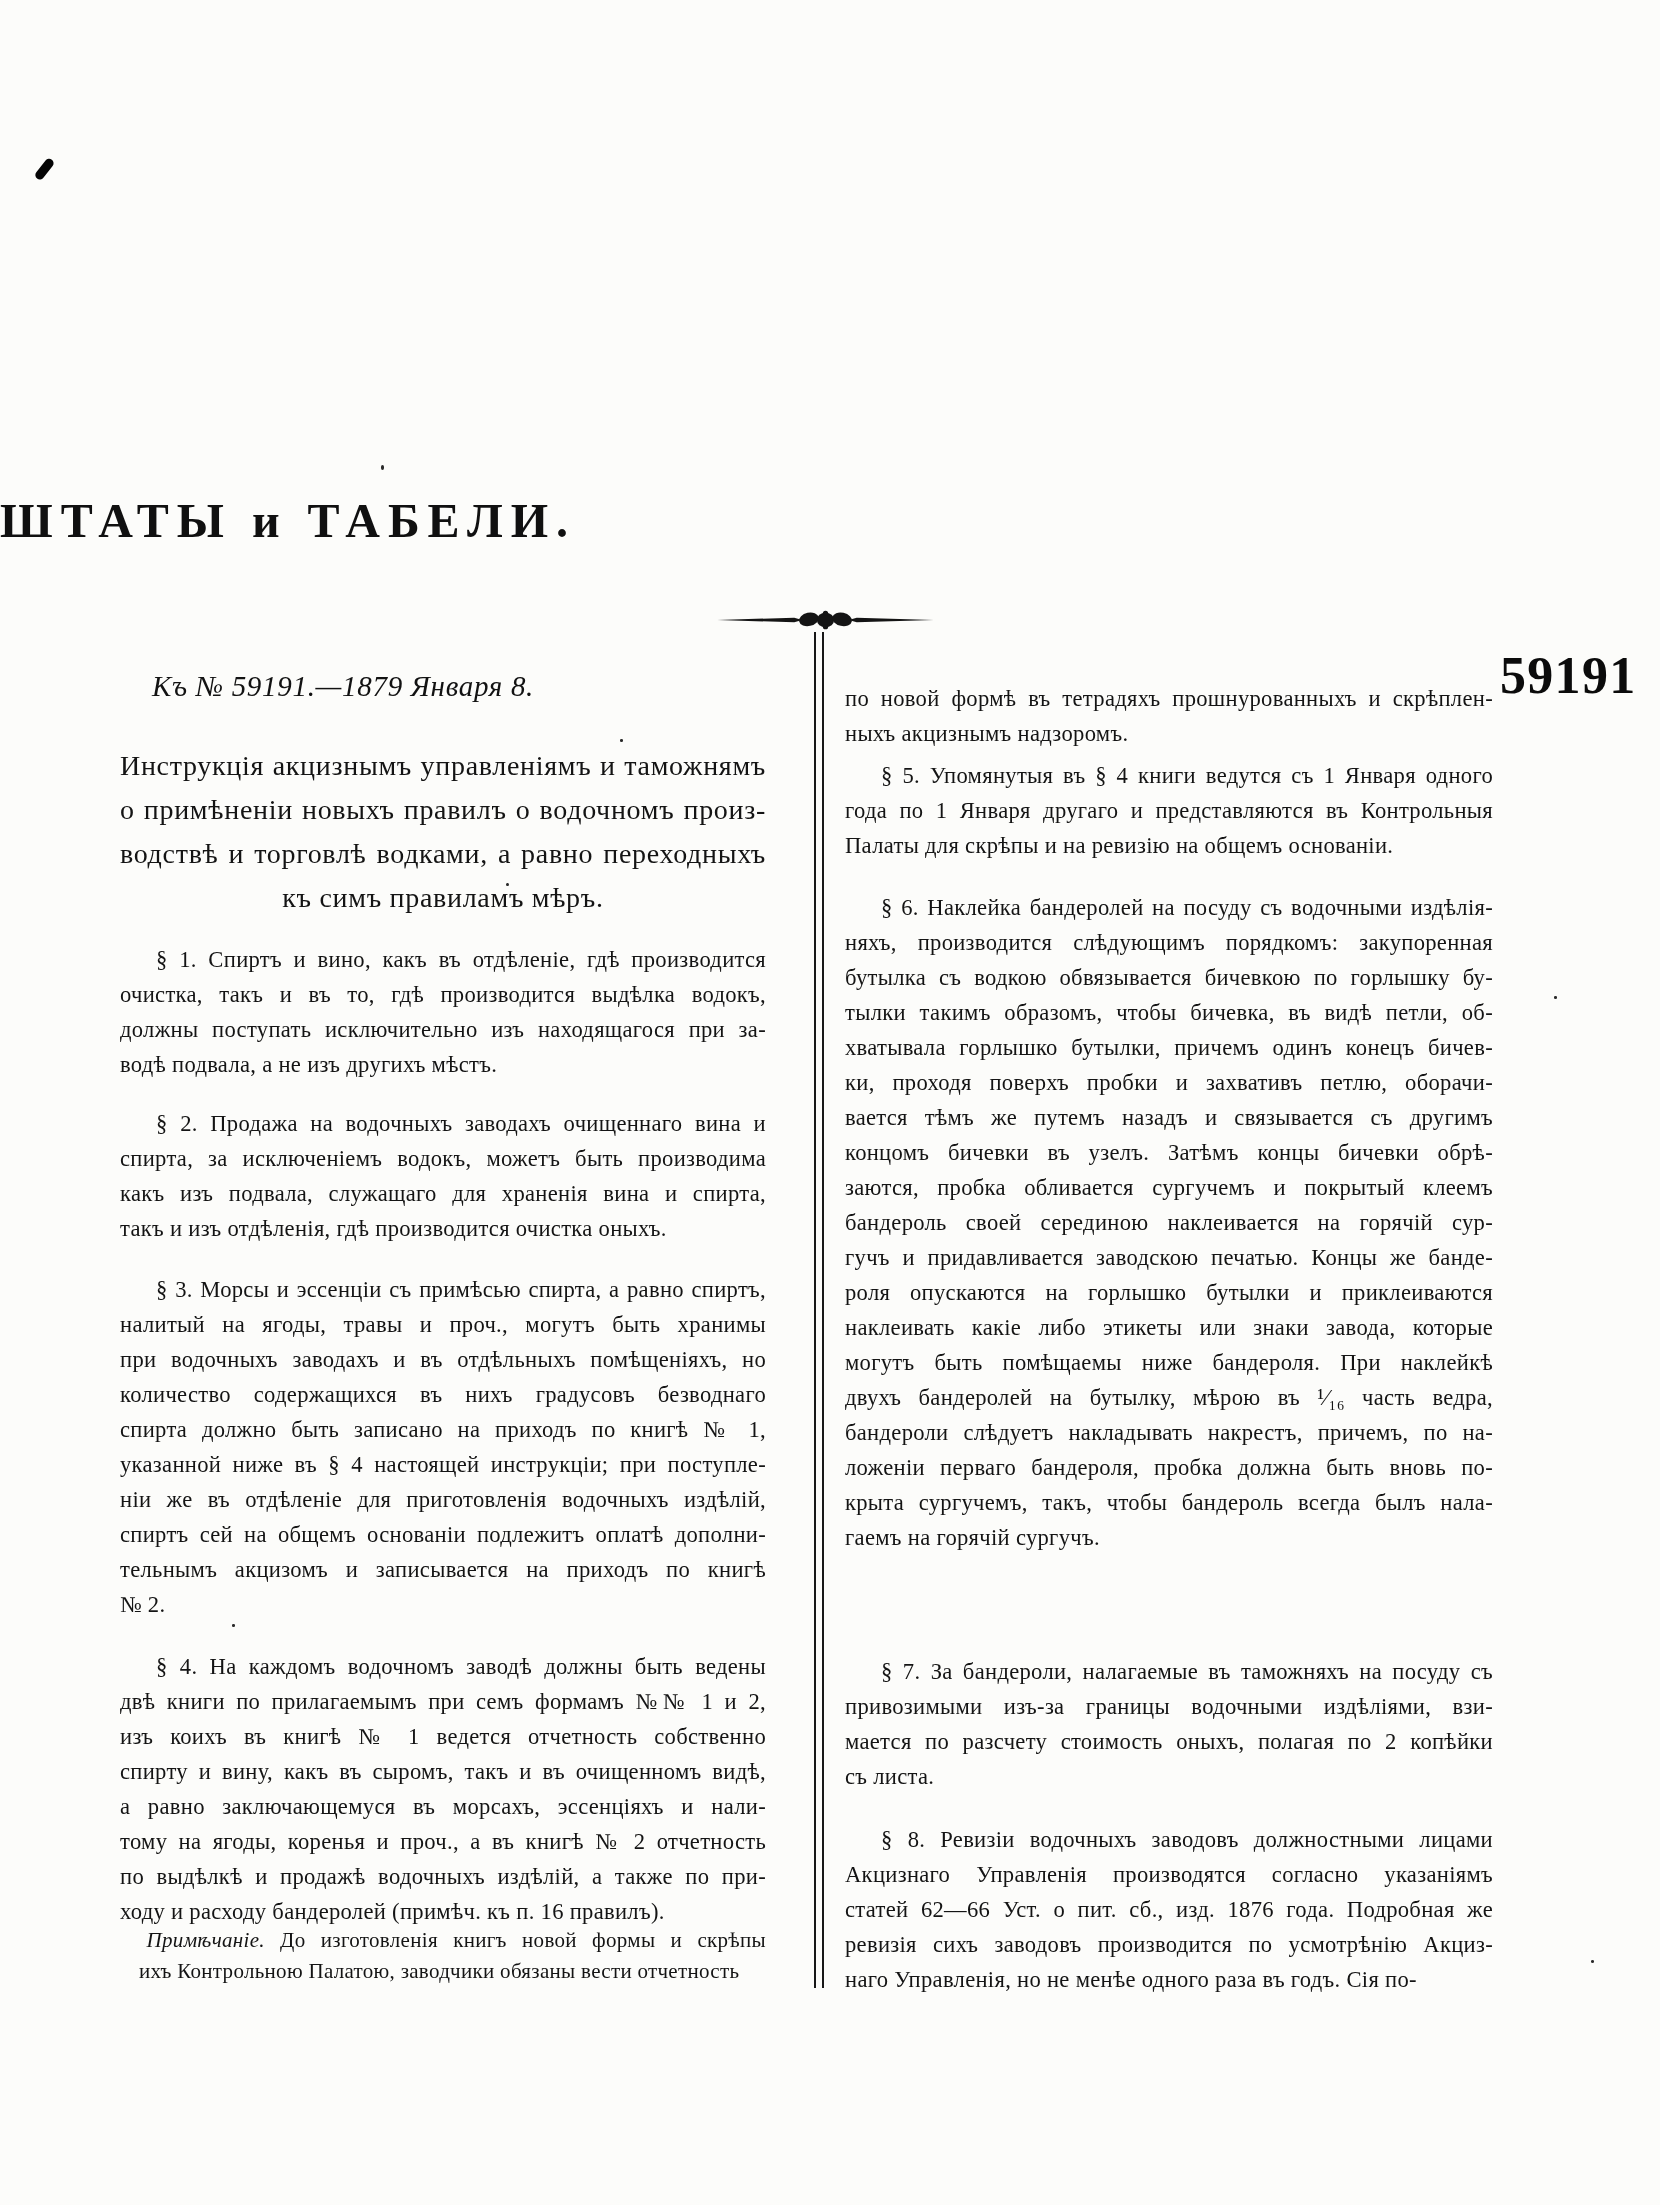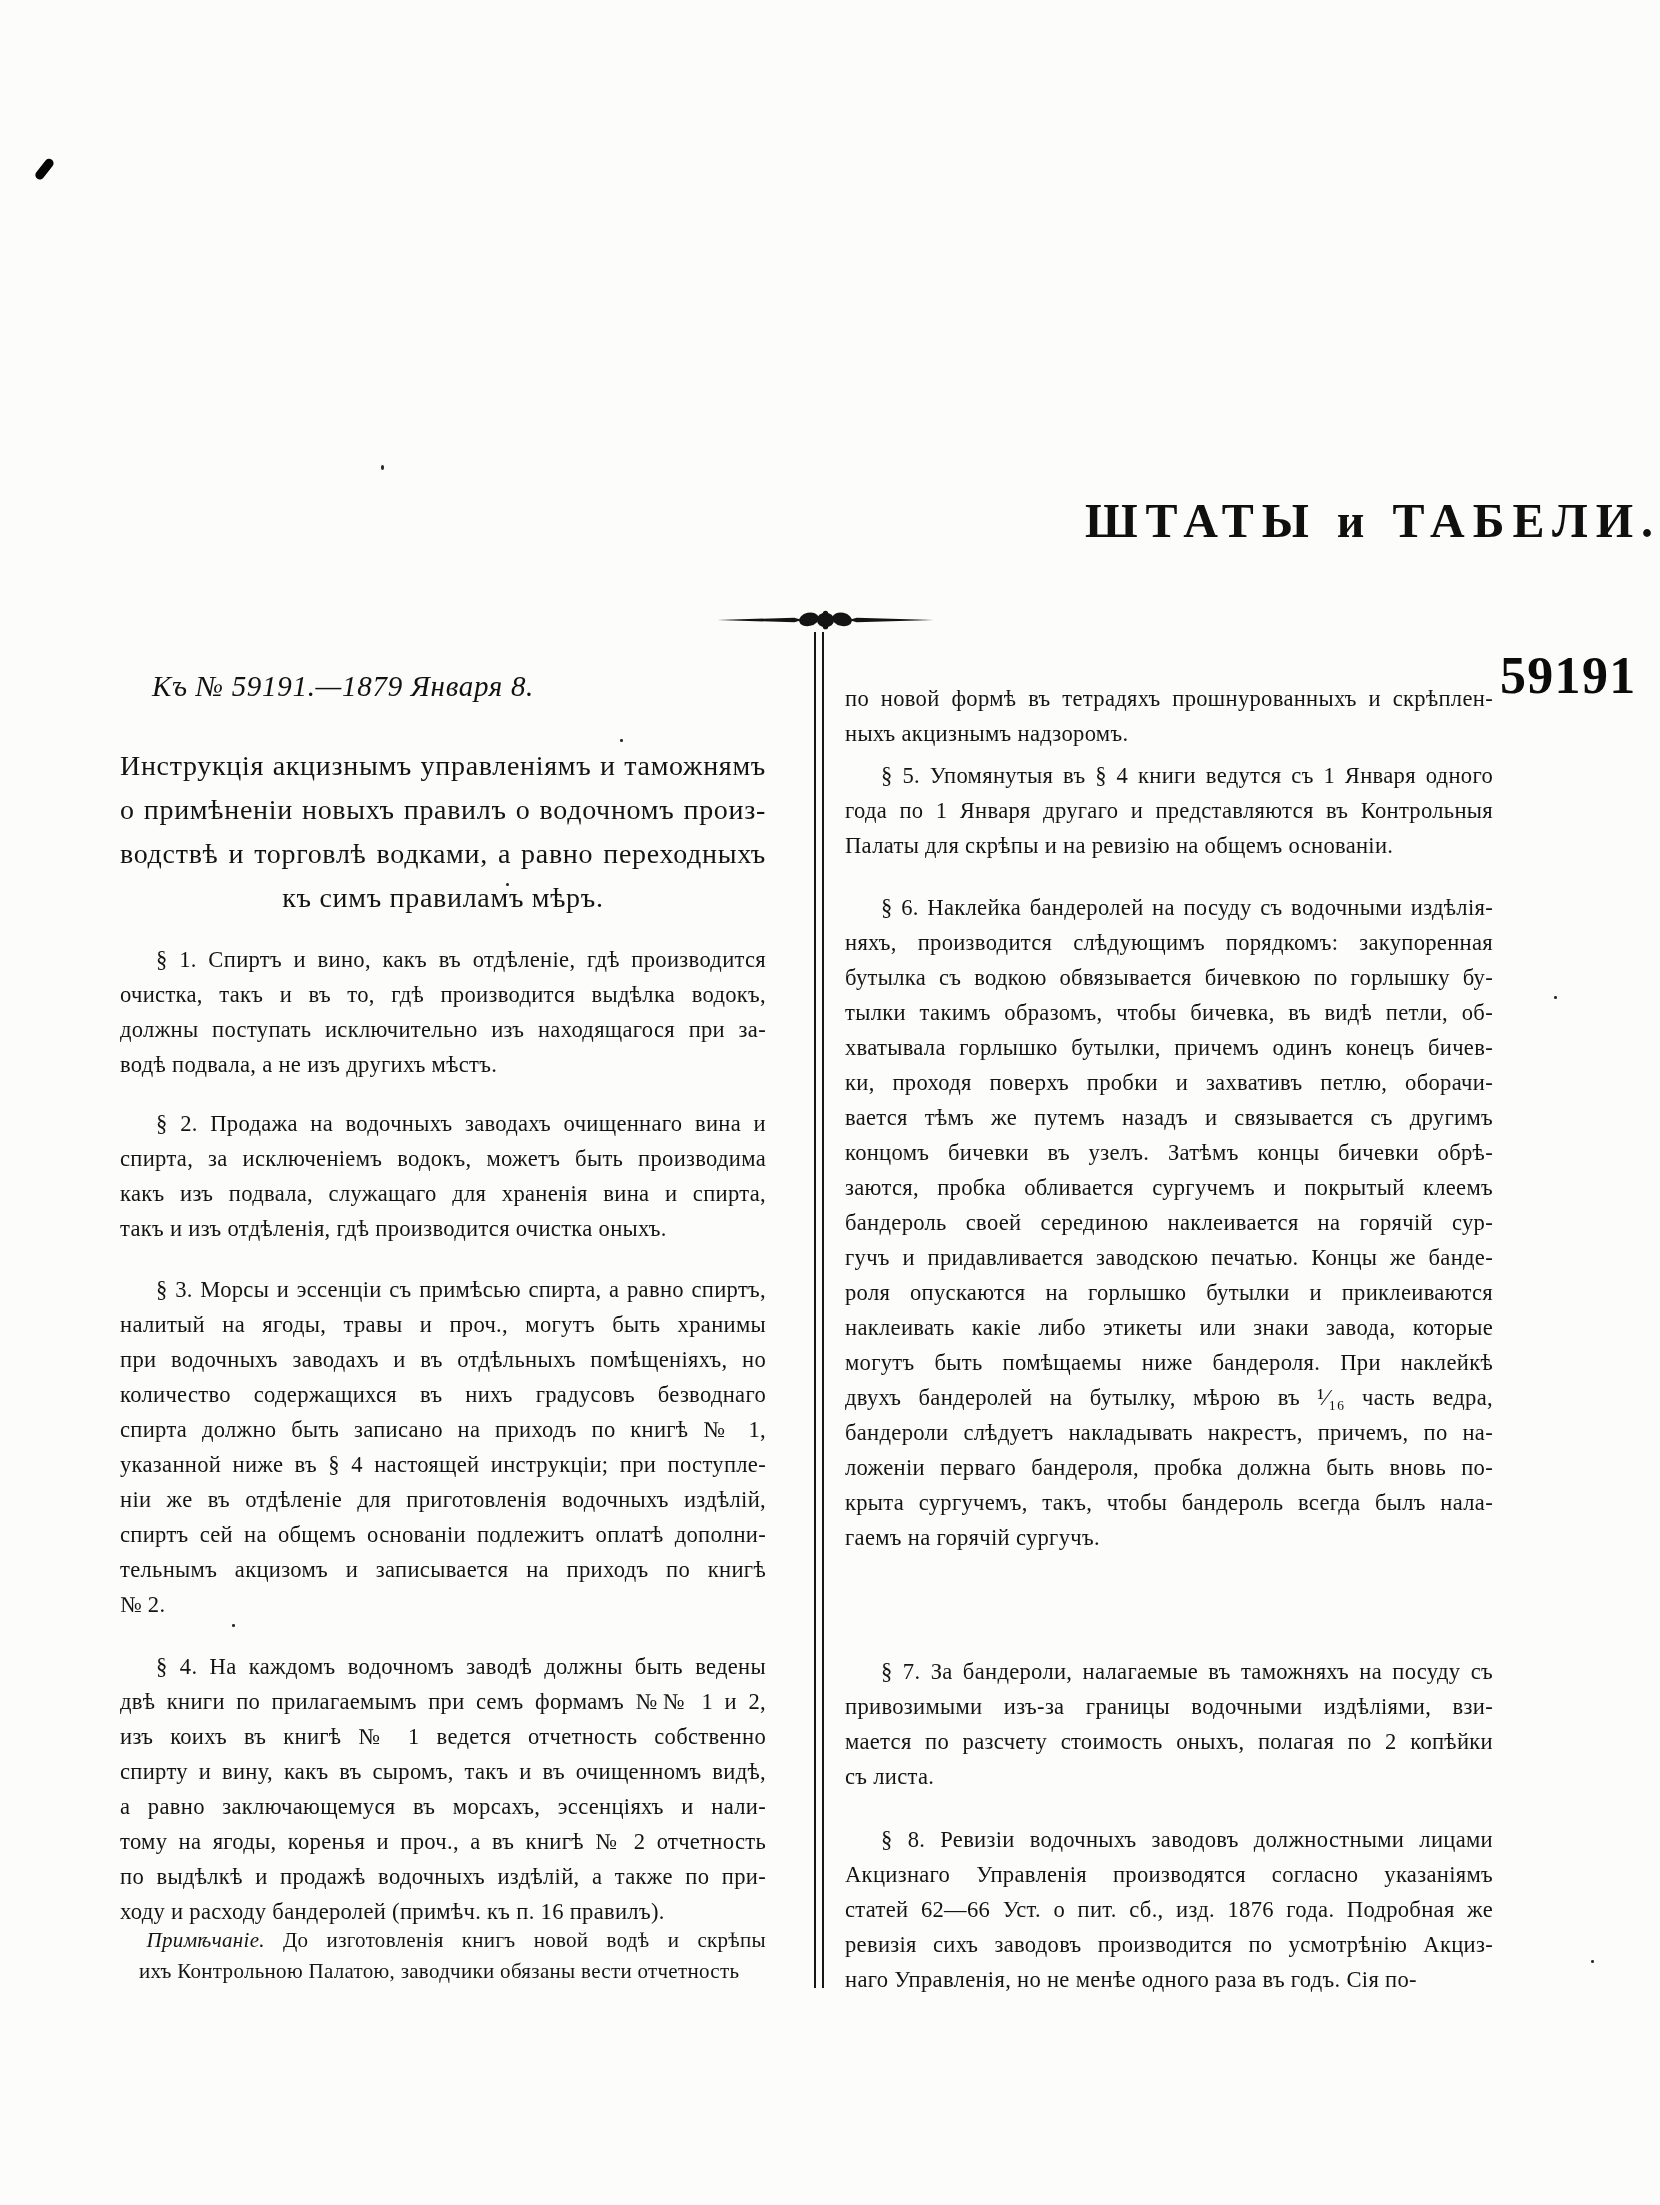--- a/index.html
+++ b/index.html
@@ -6,21 +6,21 @@
   .page{
     position:relative;
     width:1661px;height:2205px;
     background:#fcfcfa;
     font-family:"Liberation Serif","DejaVu Serif",serif;
     color:#141414;
     overflow:hidden;
   }
   .title{
     position:absolute;top:493px;left:0;width:1661px;
-    text-align:right;
+    text-align:left;
     font-size:48px;font-weight:bold;letter-spacing:8px;
     color:#101010;
   }
   .ornament{position:absolute;top:606px;left:716px;width:219px;height:28px;}
   .pagenum{
     position:absolute;top:646px;left:1500px;width:161px;
     font-size:52px;font-weight:bold;letter-spacing:1.3px;color:#0b0b0b;
   }
   .vrule{
     position:absolute;left:814px;top:632px;height:1356px;width:6px;
@@ -126,21 +126,21 @@
       <div class="ln">изъ коихъ въ книгѣ № 1 ведется отчетность собственно</div>
       <div class="ln">спирту и вину, какъ въ сыромъ, такъ и въ очищенномъ видѣ,</div>
       <div class="ln">а равно заключающемуся въ морсахъ, эссенціяхъ и нали-</div>
       <div class="ln">тому на ягоды, коренья и проч., а въ книгѣ № 2 отчетность</div>
       <div class="ln">по выдѣлкѣ и продажѣ водочныхъ издѣлій, а также по при-</div>
       <div class="ln last">ходу и расходу бандеролей (примѣч. къ п. 16 правилъ).</div>
     </div>
 
   <div class="note">
     <div class="note-l1">
-      <span class="note-label">Примѣчаніе.</span><span> До изготовленія книгъ новой водѣ и скрѣпы</span>
+      <span class="note-label">Примѣчаніе.</span><span> До изготовленія книгъ новой формы и скрѣпы</span>
     </div>
     <div class="note-l2">ихъ Контрольною Палатою, заводчики обязаны вести отчетность</div>
   </div>
 
   <div class="col rcol para noindent" style="top:670px">
       <div class="ln first">по новой формѣ въ тетрадяхъ прошнурованныхъ и скрѣплен-</div>
       <div class="ln last">ныхъ акцизнымъ надзоромъ.</div>
     </div>
   <div class="col rcol para" style="top:747px">
       <div class="ln first">§ 5. Упомянутыя въ § 4 книги ведутся съ 1 Января одного</div>

